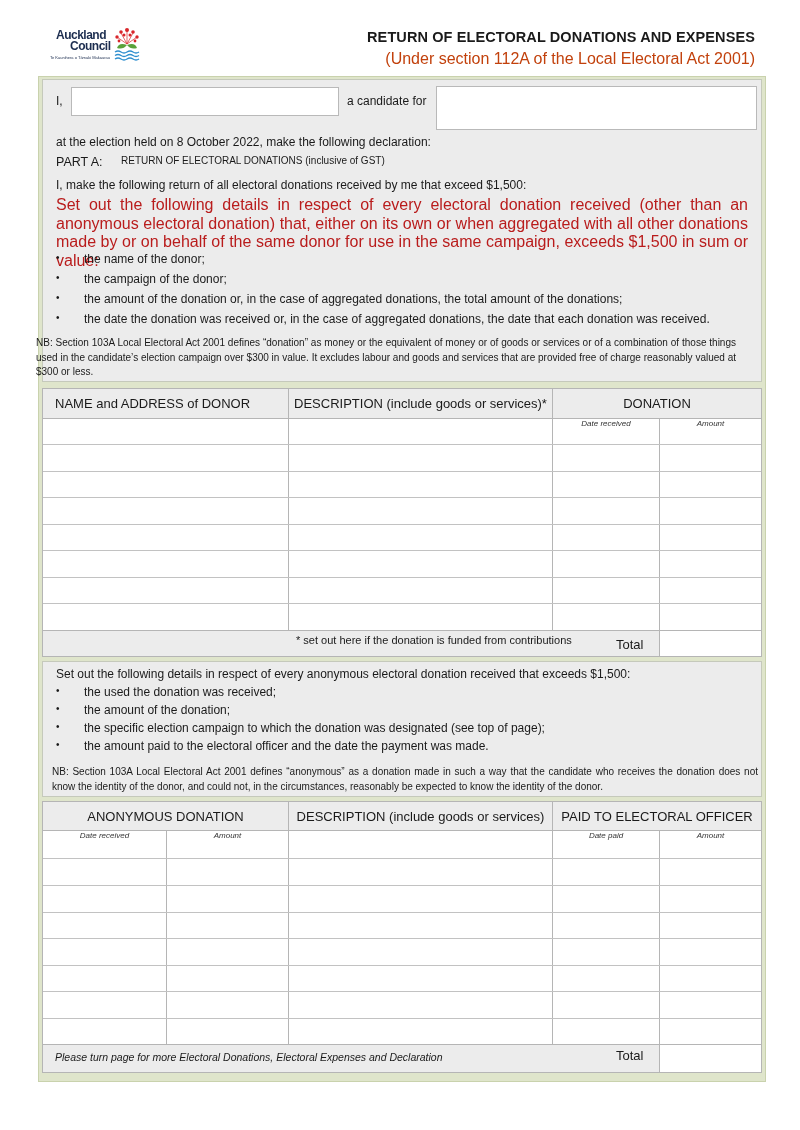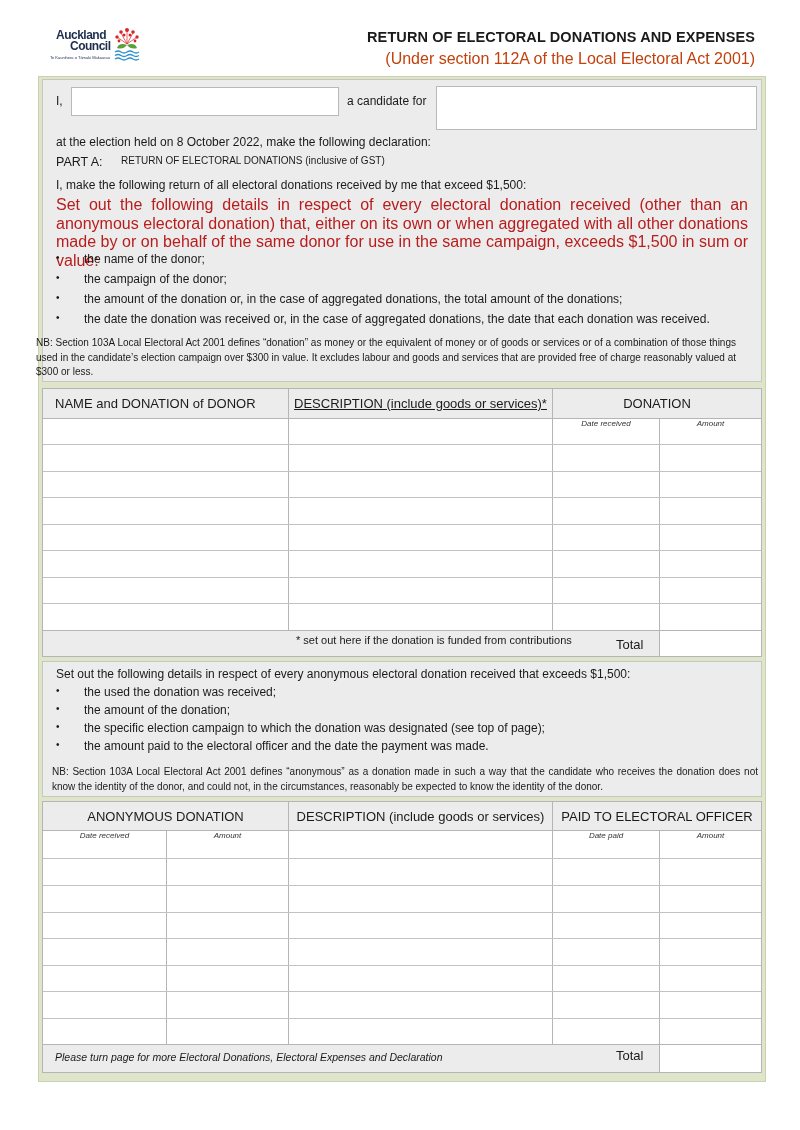--- a/index.html
+++ b/index.html
@@ -111,22 +111,22 @@
 <div class="bullet-row" style="left:56px; top:312px;">
   <span class="dot">•</span>
   <span class="txt">the date the donation was received or, in the case of aggregated donations, the date that each donation was received.</span>
 </div>
 
 <div class="nb" style="left:36px; top:336px; width:700px;">NB: Section 103A Local Electoral Act 2001 defines “donation” as money or the equivalent of money or of goods or services or of a combination of those things used in the candidate’s election campaign over $300 in value. It excludes labour and goods and services that are provided free of charge reasonably valued at $300 or less.</div>
 
 <div class="tbl" style="left:42px; top:388px; width:720px; height:269px;">
   <div class="th" style="left:0; top:0; width:718px; height:30px;"></div>
 </div>
-<div class="th" style="left:43px; top:389px; width:245px; height:29px; justify-content:flex-start; padding-left:12px; border:none;">NAME and DONATION of DONOR</div>
-<div class="th" style="left:289px; top:389px; width:263px; height:29px; border:none;text-decoration:underline;">DESCRIPTION (include goods or services)*</div>
+<div class="th" style="left:43px; top:389px; width:245px; height:29px; justify-content:flex-start; padding-left:12px; border:none;">NAME and ADDRESS of DONOR</div>
+<div class="th" style="left:289px; top:389px; width:263px; height:29px; border:none;">DESCRIPTION (include goods or services)*</div>
 <div class="th" style="left:553px; top:389px; width:208px; height:29px; border:none;">DONATION</div>
 <div class="hline" style="left:43px; top:418px; width:718px; background:#b5b5b5;"></div>
 
 <div class="vline" style="left:288px; top:389px; height:241px;"></div>
 <div class="vline" style="left:552px; top:389px; height:241px;"></div>
 <div class="vline" style="left:659px; top:418px; height:212px;"></div>
 
 <span class="subhdr" style="left:553px; top:419px; width:106px;">Date received</span>
 <span class="subhdr" style="left:660px; top:419px; width:101px;">Amount</span>
 

